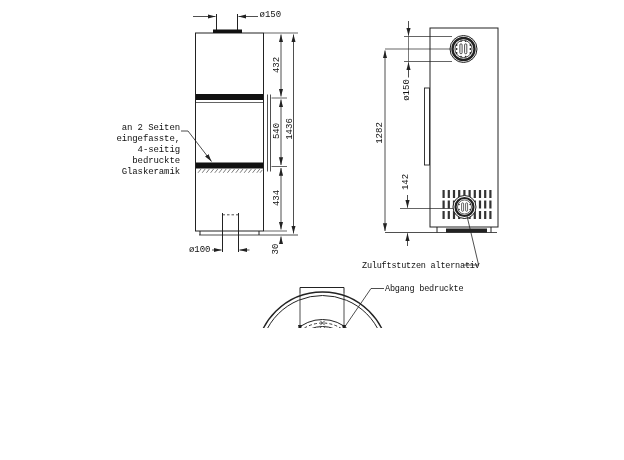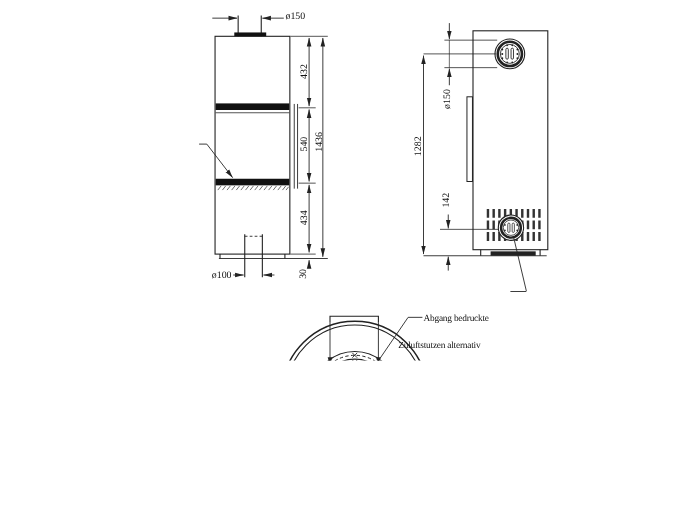--- a/index.html
+++ b/index.html
@@ -1,17 +1,17 @@
 <!DOCTYPE html>
 <html><head>
 <meta charset="utf-8">
 <style>
   html,body{margin:0;padding:0;background:#fff;}
   .stage{position:relative;width:624px;height:328px;background:#fff;overflow:hidden;
-         font-family:Liberation Serif, serif;color:#111;}
+         font-family:Liberation Mono, monospace;color:#111;}
   .stage svg{position:absolute;left:0;top:0;}
   .lbl{position:absolute;font-size:9px;letter-spacing:0;color:#111;white-space:nowrap;
        transform:translate(0,-50%);line-height:9px;}
   .lbl.rot{transform:translate(-50%,-50%) rotate(-90deg);}
   .lbl.rend{transform:translate(-100%,-50%);}
   .lbl.ctr{transform:translate(-50%,-50%);background:#d946ef;padding:0 2px;text-align:center;}
   .lbl.small{font-size:8.5px;letter-spacing:-0.2px;}
   .noteblock{position:absolute;left:110px;top:123px;width:70px;text-align:right;
              font-size:9px;line-height:11px;letter-spacing:-0.1px;color:#111;}
   .noteblock span{display:block;}
@@ -243,21 +243,28 @@
 </svg>
 
 <span class="lbl" style="left:259.5px;top:15px;">ø150</span>
 <span class="lbl rot" style="left:276.5px;top:65px;">432</span>
 <span class="lbl rot" style="left:276.5px;top:131px;">540</span>
 <span class="lbl rot" style="left:276.5px;top:198px;">434</span>
 <span class="lbl rot" style="left:276px;top:249px;">30</span>
 <span class="lbl rot" style="left:289.5px;top:129px;">1436</span>
 <span class="lbl rend" style="left:210.5px;top:250px;">ø100</span>
 
+<div class="noteblock">
+  <span>an 2 Seiten</span>
+  <span>eingefasste,</span>
+  <span>4-seitig</span>
+  <span>bedruckte</span>
+  <span>Glaskeramik</span>
+</div>
 
 <span class="lbl rot" style="left:406.5px;top:90px;">ø150</span>
 <span class="lbl rot" style="left:380px;top:133px;">1282</span>
 <span class="lbl rot" style="left:405.5px;top:181.5px;">142</span>
-<span class="lbl small" style="left:362px;top:265.5px;margin-top:48px;">Zuluftstutzen alternativ</span>
+<span class="lbl small" style="left:362px;top:265.5px;">Zuluftstutzen alternativ</span>
 <span class="lbl small" style="left:385px;top:288.5px;">Abgang bedruckte</span>
 <span class="lbl ctr" style="left:322px;top:442px;">ø481</span>
 
 </div>
 
 </body></html>

